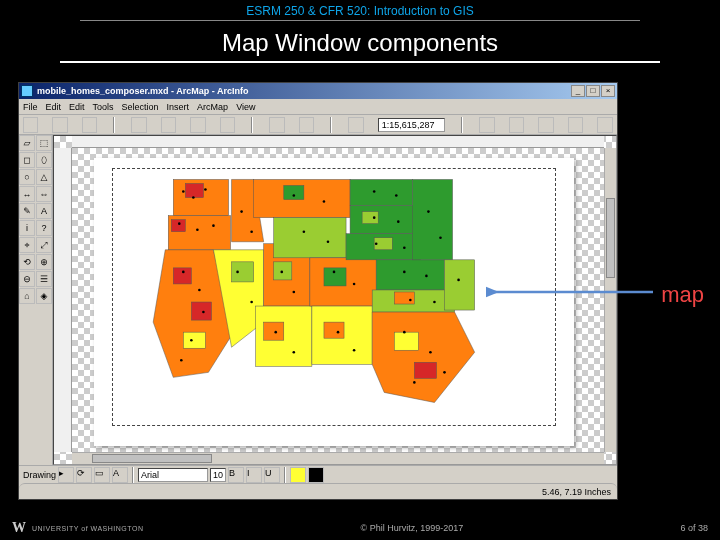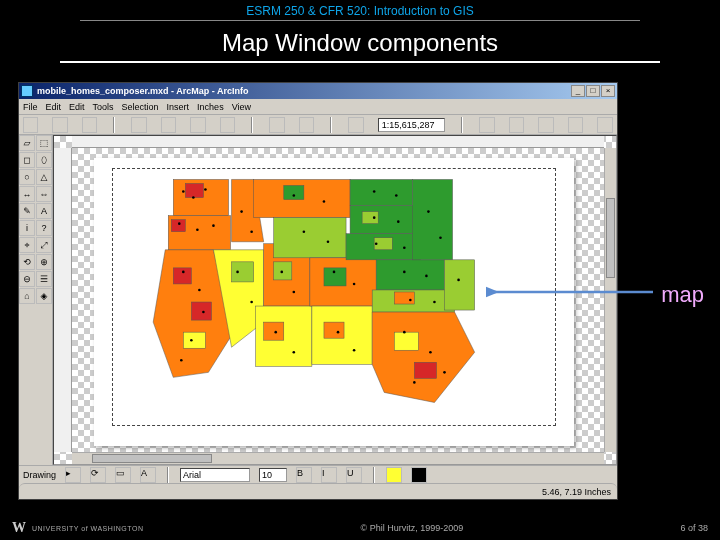--- a/index.html
+++ b/index.html
@@ -115,30 +115,30 @@
     border: 1px dashed #444;
   }
   .map-svg { width: 100%; height: 100%; }
 
   .scrollbar-v { position: absolute; right: 0; top: 12px; bottom: 12px; width: 12px; background: #d4d0c8; border-left: 1px solid #aaa; }
   .scrollbar-h { position: absolute; left: 18px; right: 12px; bottom: 0; height: 12px; background: #d4d0c8; border-top: 1px solid #aaa; }
   .sb-thumb-v { position: absolute; left: 1px; right: 1px; top: 50px; height: 80px; background: #c0c0c0; border: 1px solid #888; }
   .sb-thumb-h { position: absolute; top: 1px; bottom: 1px; left: 20px; width: 120px; background: #c0c0c0; border: 1px solid #888; }
 
   .bottom-bars { position: absolute; left: 0; right: 0; bottom: 0; height: 34px; }
-  .draw-toolbar { height: 18px; background: #d4d0c8; border-top: 1px solid #aaa; display:flex; align-items:center; padding: 0 4px; gap: 9px; font-size: 9px; }
+  .draw-toolbar { height: 18px; background: #d4d0c8; border-top: 1px solid #aaa; display:flex; align-items:center; padding: 0 4px; gap: 2px; font-size: 9px; }
   .draw-sel { width: 50px; height: 14px; background: #fff; border: 1px inset #999; font-size: 9px; padding-left: 2px; line-height:12px; }
   .font-sel { width: 70px; }
   .statusbar { height: 16px; background: #d4d0c8; border-top: 1px solid #aaa; display:flex; align-items:center; justify-content: flex-end; padding: 0 6px; font-size: 9px; border-radius: 6px; }
 
   .callout-label {
     position: absolute;
     right: 8px; top: 280px;
     background: #000;
-    color: #f0abfc;
+    color: #ef4444;
     font-size: 22px;
     font-family: "Gill Sans", "Trebuchet MS", sans-serif;
     padding: 2px 8px;
   }
   .arrow-svg {
     position: absolute;
     left: 486px; top: 276px;
     width: 180px; height: 32px;
     pointer-events: none;
   }
@@ -177,21 +177,21 @@
     </div>
   </div>
 
   <div class="menubar">
     <span>File</span>
     <span>Edit</span>
     <span>Edit</span>
     <span>Tools</span>
     <span>Selection</span>
     <span>Insert</span>
-    <span>Inches</span>
+    <span>ArcMap</span>
     <span>View</span>
   </div>
 
   <div class="toolbar">
     <div class="tb-btn"></div>
     <div class="tb-btn"></div>
     <div class="tb-btn"></div>
     <div class="tb-sep"></div>
     <div class="tb-btn"></div>
     <div class="tb-btn"></div>
@@ -360,21 +360,21 @@
 
   <div class="bottom-bars">
     <div class="draw-toolbar">
       <span>Drawing</span>
       <div class="tb-btn">▸</div>
       <div class="tb-btn">⟳</div>
       <div class="tb-btn">▭</div>
       <div class="tb-btn">A</div>
       <div class="tb-sep"></div>
       <div class="draw-sel font-sel">Arial</div>
-      <div class="draw-sel" style="width:28px">10</div>
+      <div class="draw-sel" style="width:16px">10</div>
       <div class="tb-btn">B</div>
       <div class="tb-btn">I</div>
       <div class="tb-btn">U</div>
       <div class="tb-sep"></div>
       <div class="tb-btn" style="background:#ffff33"></div>
       <div class="tb-btn" style="background:#000"></div>
     </div>
     <div class="statusbar">
       <span>5.46, 7.19 Inches</span>
     </div>
@@ -390,15 +390,15 @@
   <line x1="172" y1="16" x2="8" y2="16" stroke="#5b8bd0" stroke-width="2.5" marker-end="url(#ah)"></line>
 </svg>
 
 <div class="callout-label">map</div>
 
 <div class="footer">
   <div class="uw-logo">
     <span class="uw-w">W</span>
     <span style="font-size:7px; letter-spacing:0.5px">UNIVERSITY of WASHINGTON</span>
   </div>
-  <span>© Phil Hurvitz, 1999-2009</span>
+  <span>© Phil Hurvitz, 1999-2017</span>
   <span>6 of 38</span>
 </div>
 
 </body></html>

